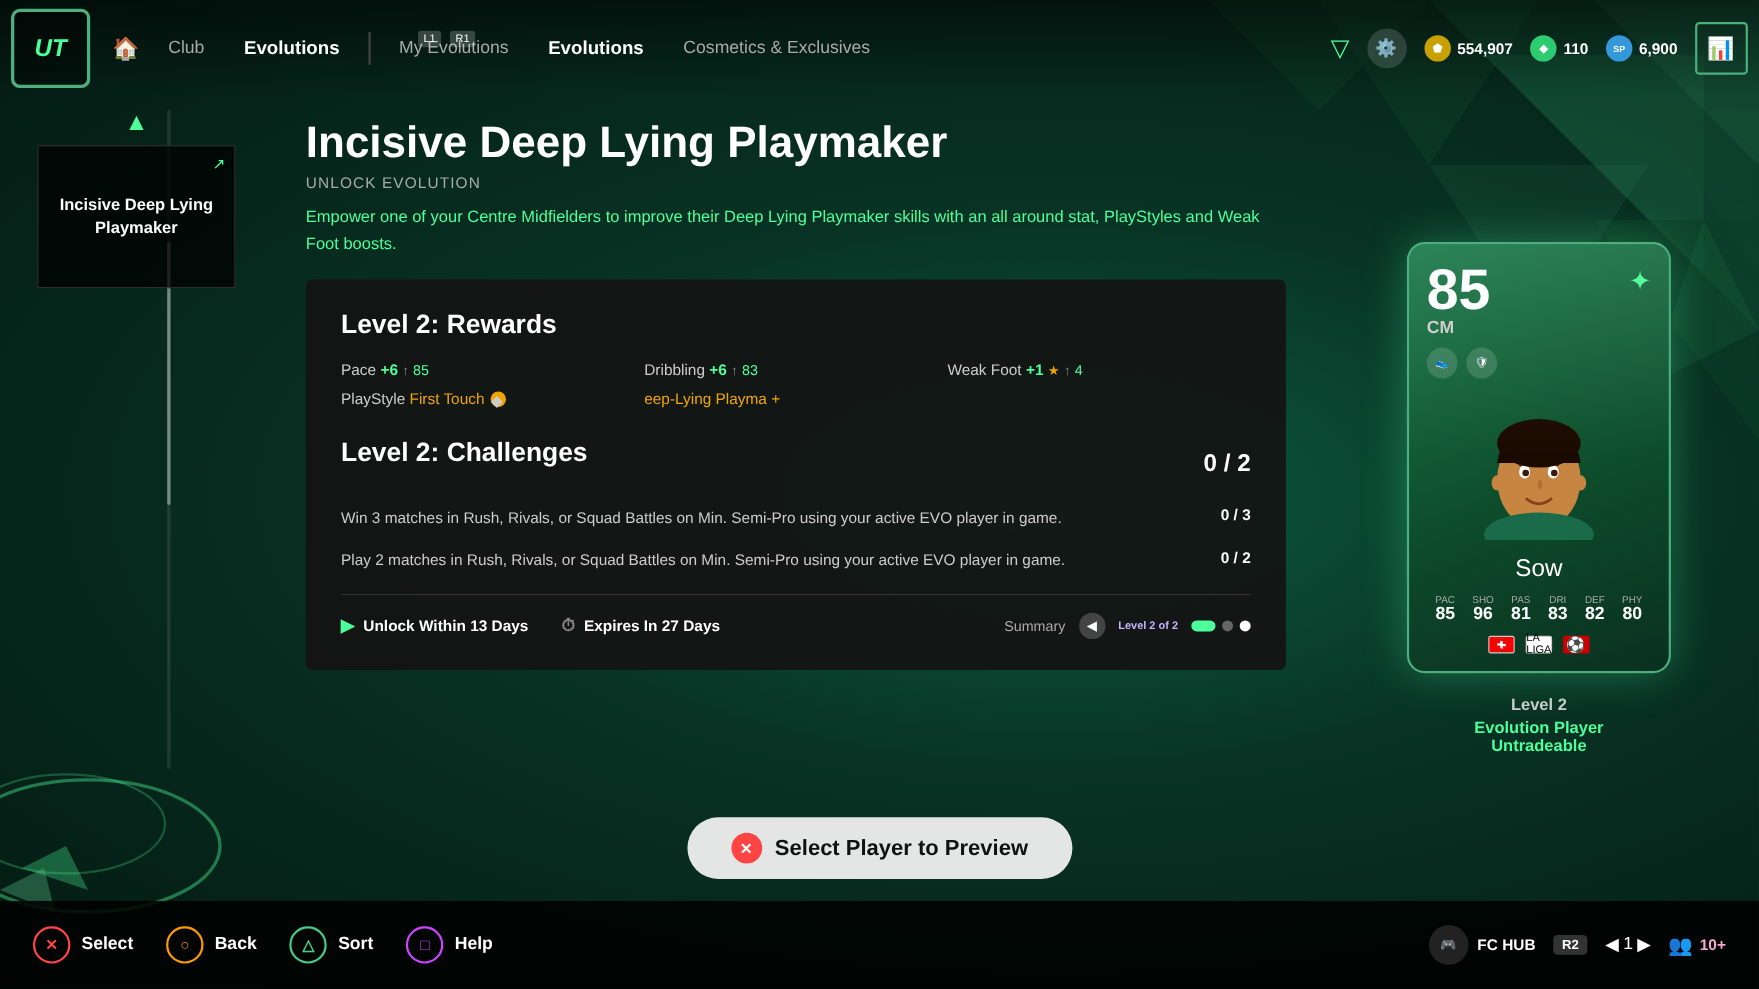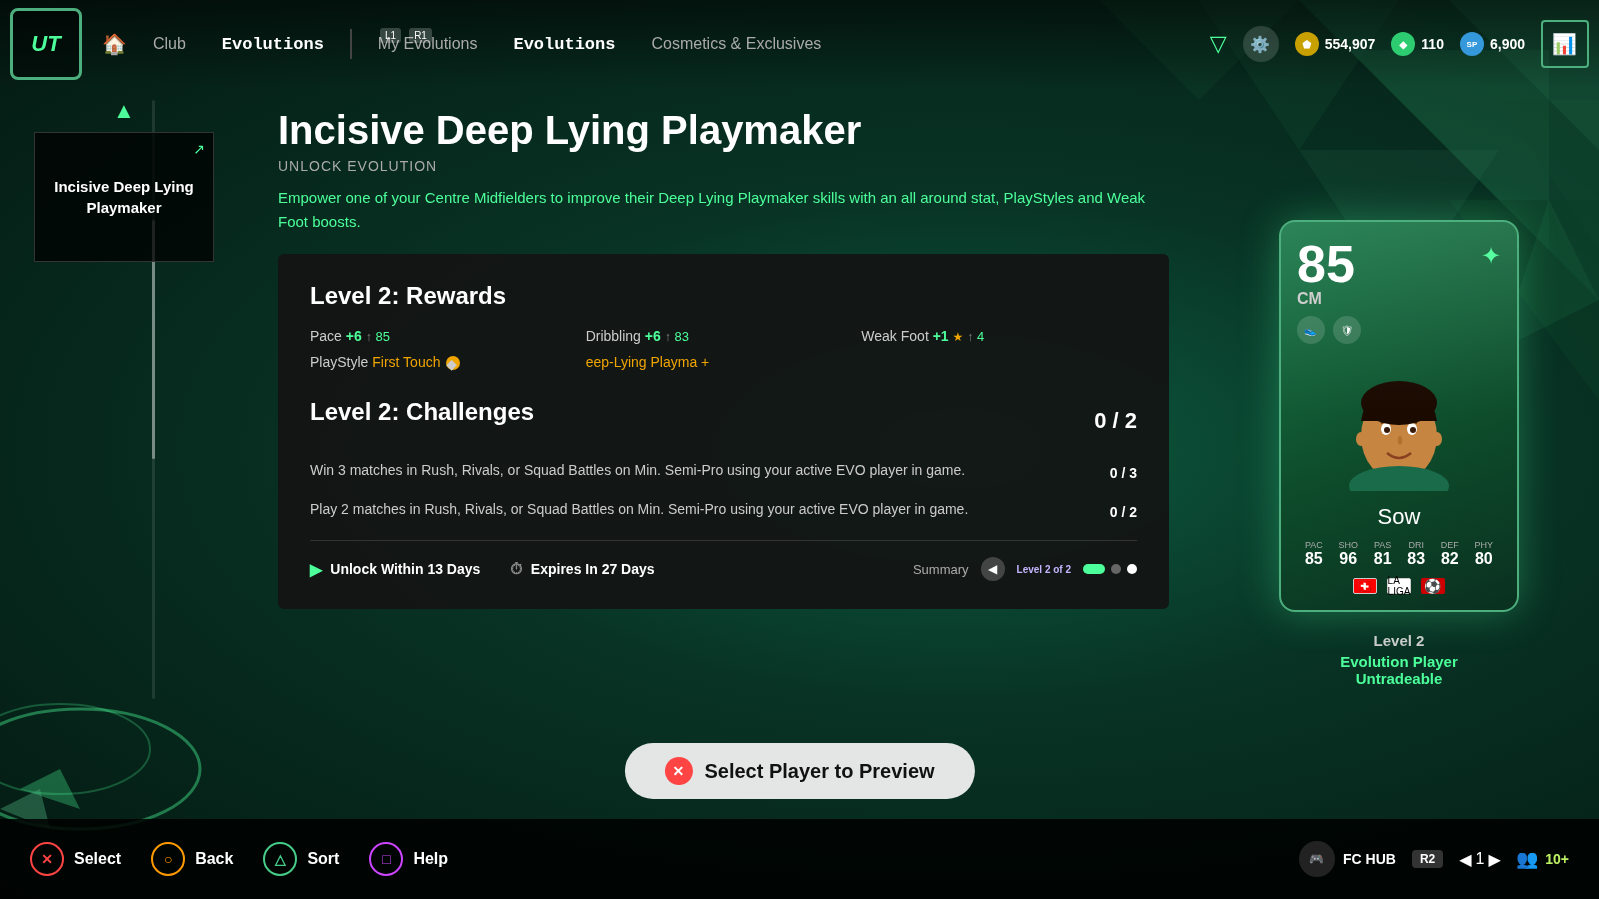--- a/index.html
+++ b/index.html
@@ -63,21 +63,20 @@
       font-size: 16px;
       margin: 0 18px;
       cursor: pointer;
       white-space: nowrap;
     }
 
     .nav-item.active {
       color: #fff;
       font-weight: 700;
       font-size: 17px;
-      font-family: Liberation Mono, monospace;
     }
 
     .nav-divider {
       width: 2px;
       height: 30px;
       background: #444;
       margin: 0 8px;
     }
 
     .nav-right {
@@ -277,21 +276,21 @@
       color: #fff;
     }
 
     .challenge-row {
       margin-bottom: 18px;
     }
 
     .challenge-row-inner {
       display: flex;
       justify-content: space-between;
-      align-items: flex-end;
+      align-items: flex-start;
     }
 
     .challenge-text {
       color: #ccc;
       font-size: 14px;
       line-height: 1.5;
       flex: 1;
       padding-right: 20px;
     }
 
@@ -625,21 +624,21 @@
     }
 
     .nav-arrows {
       display: flex;
       align-items: center;
       gap: 4px;
       color: #fff;
     }
 
     .player-count {
-      color: #bef264;
+      color: #f9a8d4;
       font-size: 14px;
       font-weight: 700;
     }
 
     
     .select-player-btn {
       position: absolute;
       bottom: 100px;
       left: 50%;
       transform: translateX(-50%);

